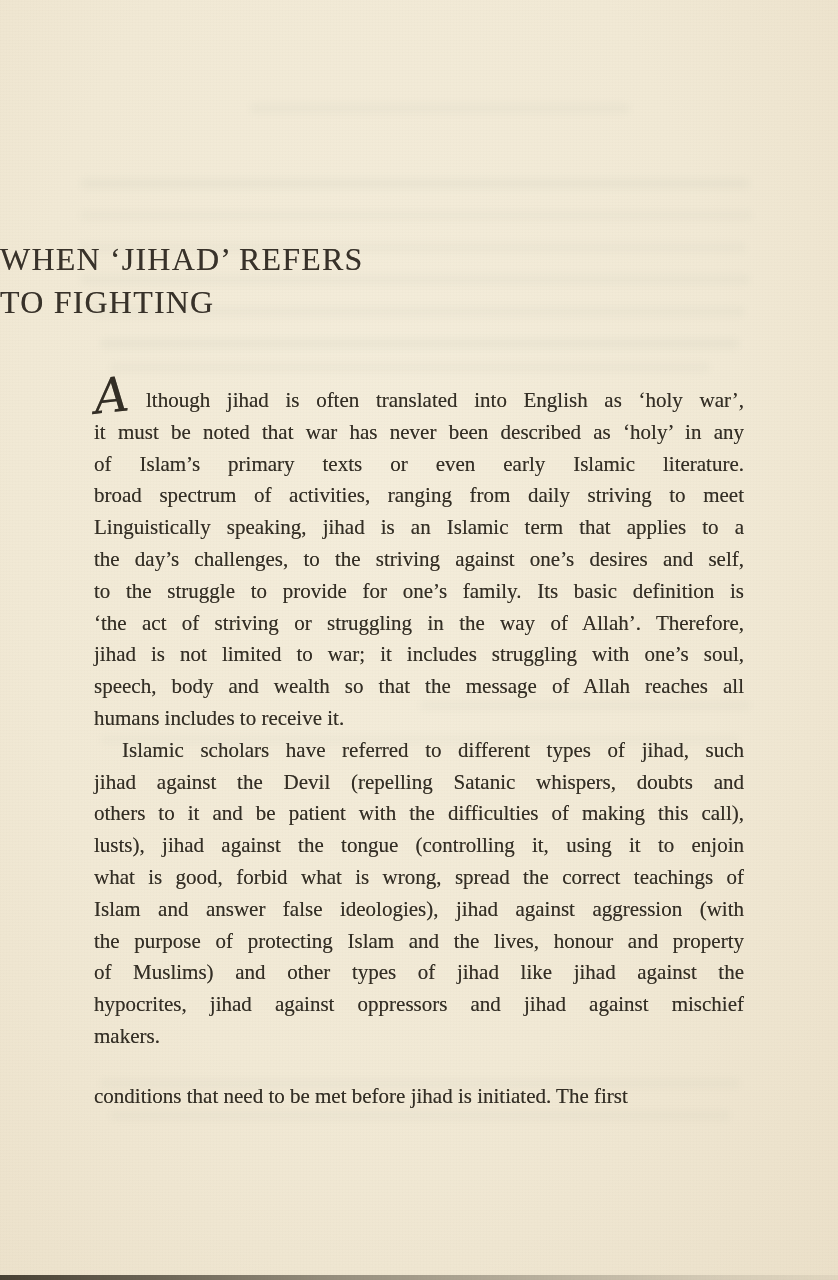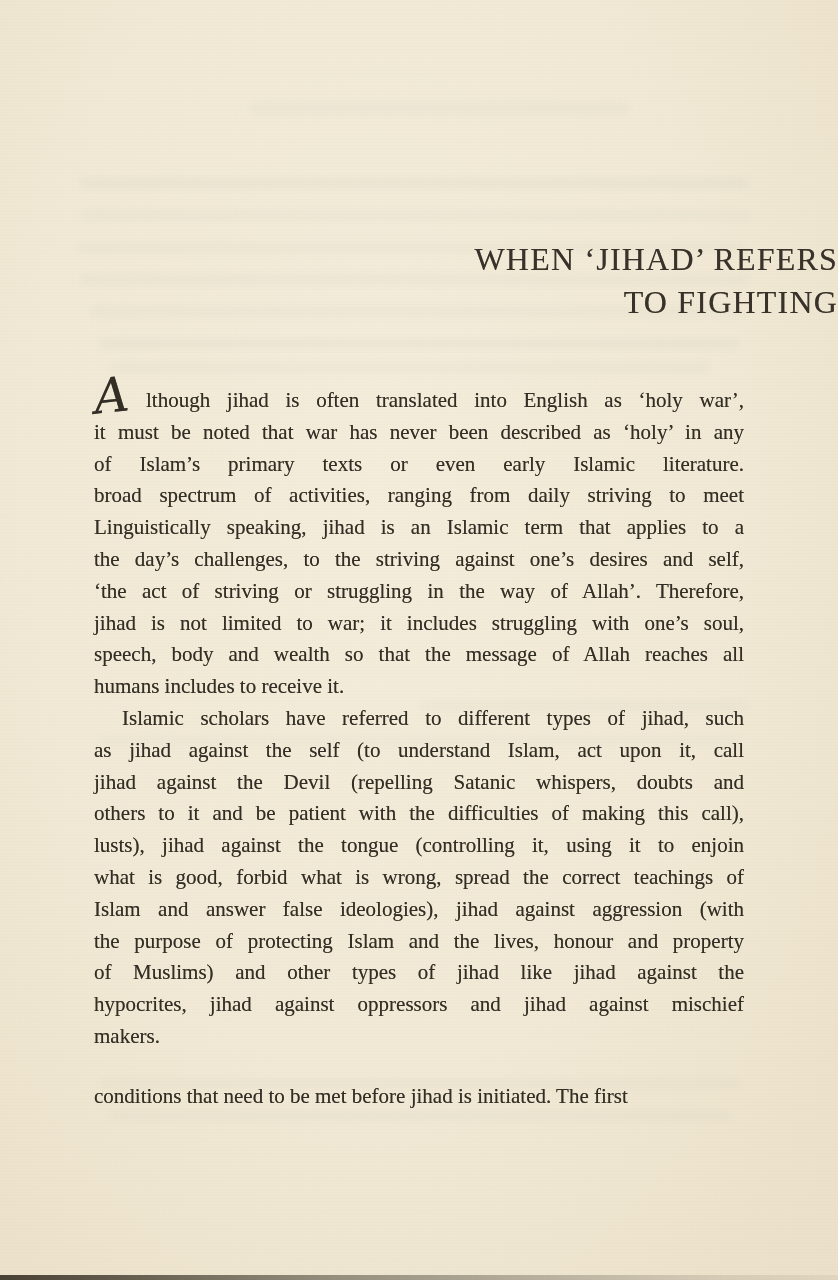--- a/index.html
+++ b/index.html
@@ -23,21 +23,21 @@
     position:absolute;inset:0;
     background-image:
       repeating-linear-gradient(0deg, rgba(120,110,85,0.015) 0 1px, transparent 1px 3px),
       repeating-linear-gradient(90deg, rgba(120,110,85,0.012) 0 1px, transparent 1px 3px);
     pointer-events:none;
   }
   .chapter-title{
     position:absolute;
     top:238px;left:0;right:0;
     margin:0;
-    text-align:right;
+    text-align:left;
     font-size:32px;
     line-height:43px;
     font-weight:normal;
     letter-spacing:1.2px;
     color:var(--title-ink);
     text-shadow:0 0 0.6px rgba(56,50,42,0.5);
   }
   .chapter-title span{display:block;}
   .text-column{
     position:absolute;
@@ -132,28 +132,28 @@
   </h1>
 
   <div class="text-column">
       <div class="para">
         <div class="line dropcap-line"><span class="dropcap">A</span>lthough jihad is often translated into English as ‘holy war’,</div>
         <div class="line">it must be noted that war has never been described as ‘holy’ in any</div>
         <div class="line">of Islam’s primary texts or even early Islamic literature.</div>
         <div class="line">broad spectrum of activities, ranging from daily striving to meet</div>
         <div class="line">Linguistically speaking, jihad is an Islamic term that applies to a</div>
         <div class="line">the day’s challenges, to the striving against one’s desires and self,</div>
+        <div class="line">to the struggle to provide for one’s family. Its basic definition is</div>
         <div class="line">‘the act of striving or struggling in the way of Allah’. Therefore,</div>
         <div class="line">jihad is not limited to war; it includes struggling with one’s soul,</div>
         <div class="line">speech, body and wealth so that the message of Allah reaches all</div>
         <div class="line last">humans includes to receive it.</div>
       </div>
       <div class="para">
         <div class="line"><span class="first-indent"></span>Islamic scholars have referred to different types of jihad, such</div>
-        <div class="line">as jihad against the self (to understand Islam, act upon it, call</div>
         <div class="line">jihad against the Devil (repelling Satanic whispers, doubts and</div>
         <div class="line">others to it and be patient with the difficulties of making this call),</div>
         <div class="line">lusts), jihad against the tongue (controlling it, using it to enjoin</div>
         <div class="line">what is good, forbid what is wrong, spread the correct teachings of</div>
         <div class="line">Islam and answer false ideologies), jihad against aggression (with</div>
         <div class="line">the purpose of protecting Islam and the lives, honour and property</div>
         <div class="line">of Muslims) and other types of jihad like jihad against the</div>
         <div class="line">hypocrites, jihad against oppressors and jihad against mischief</div>
         <div class="line last">makers.</div>
       </div>

